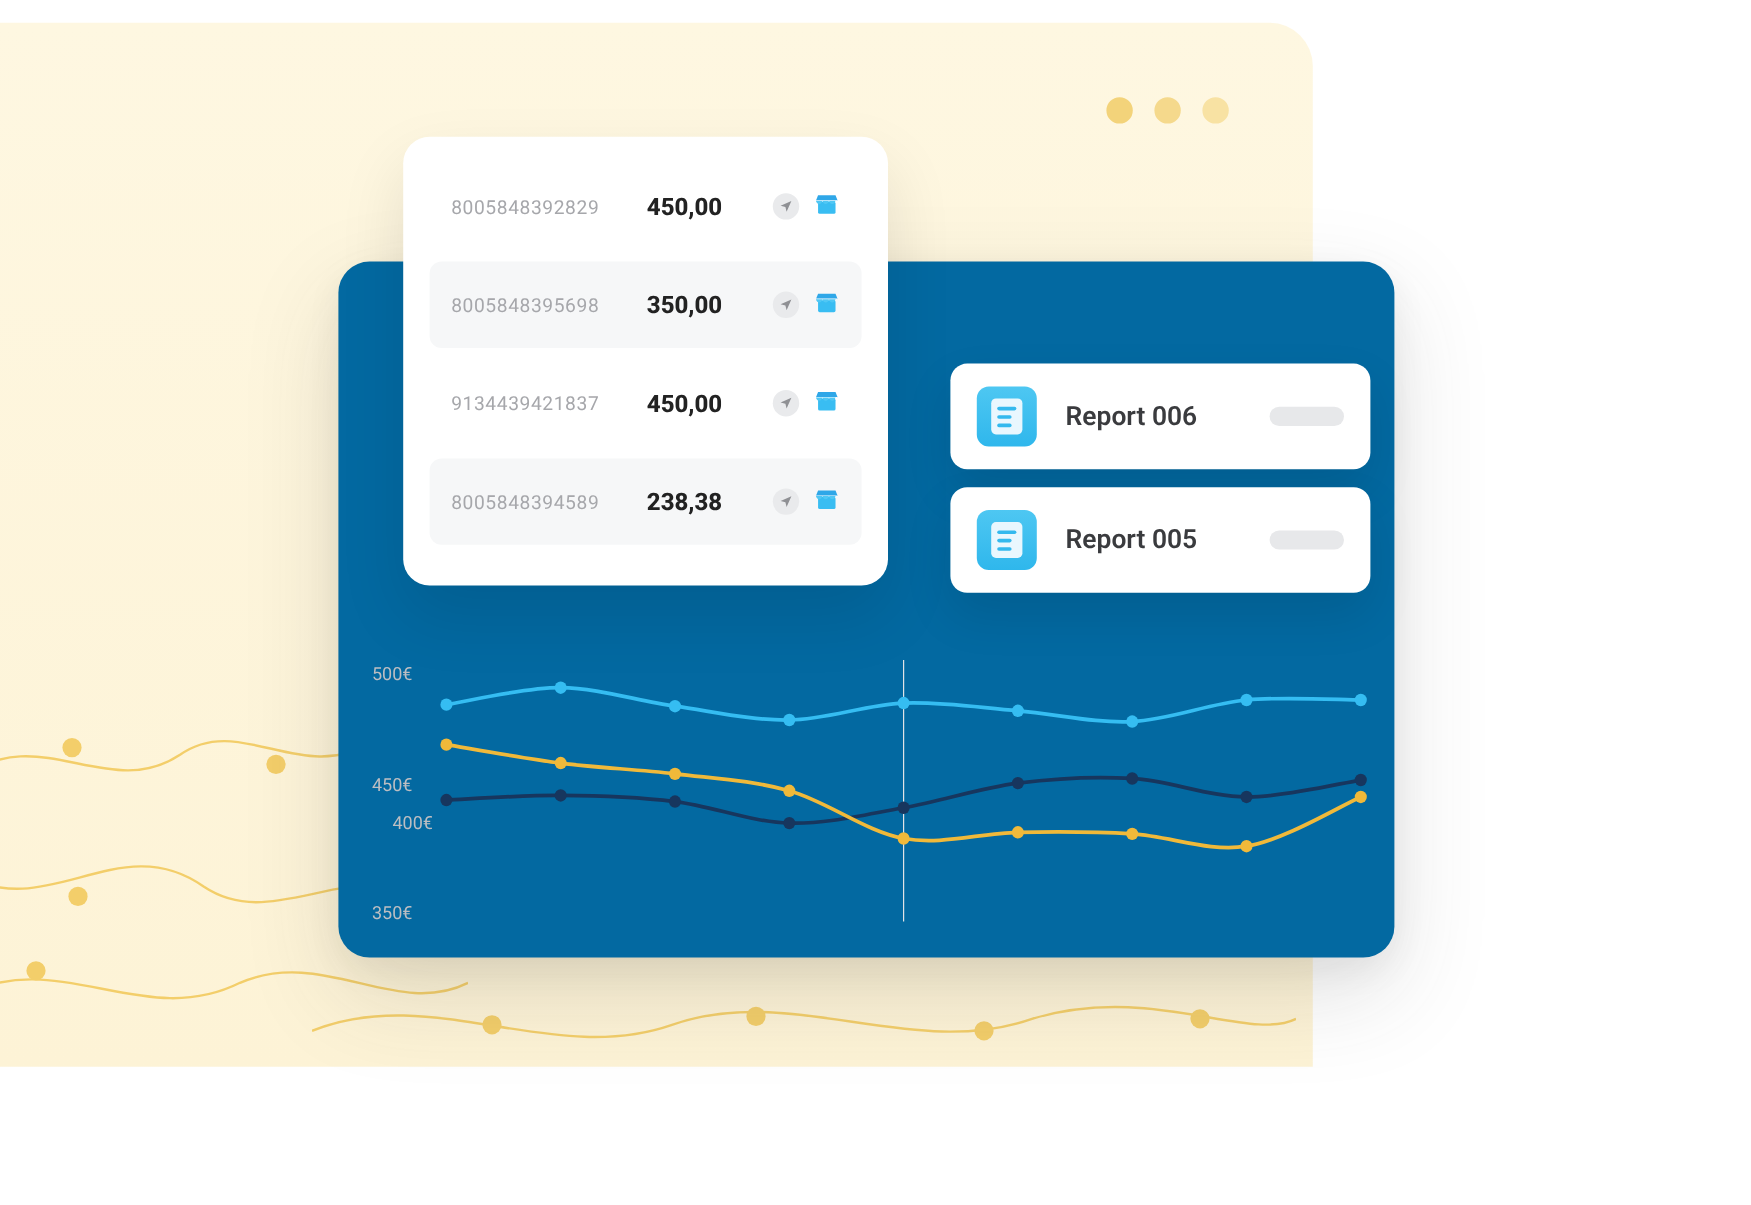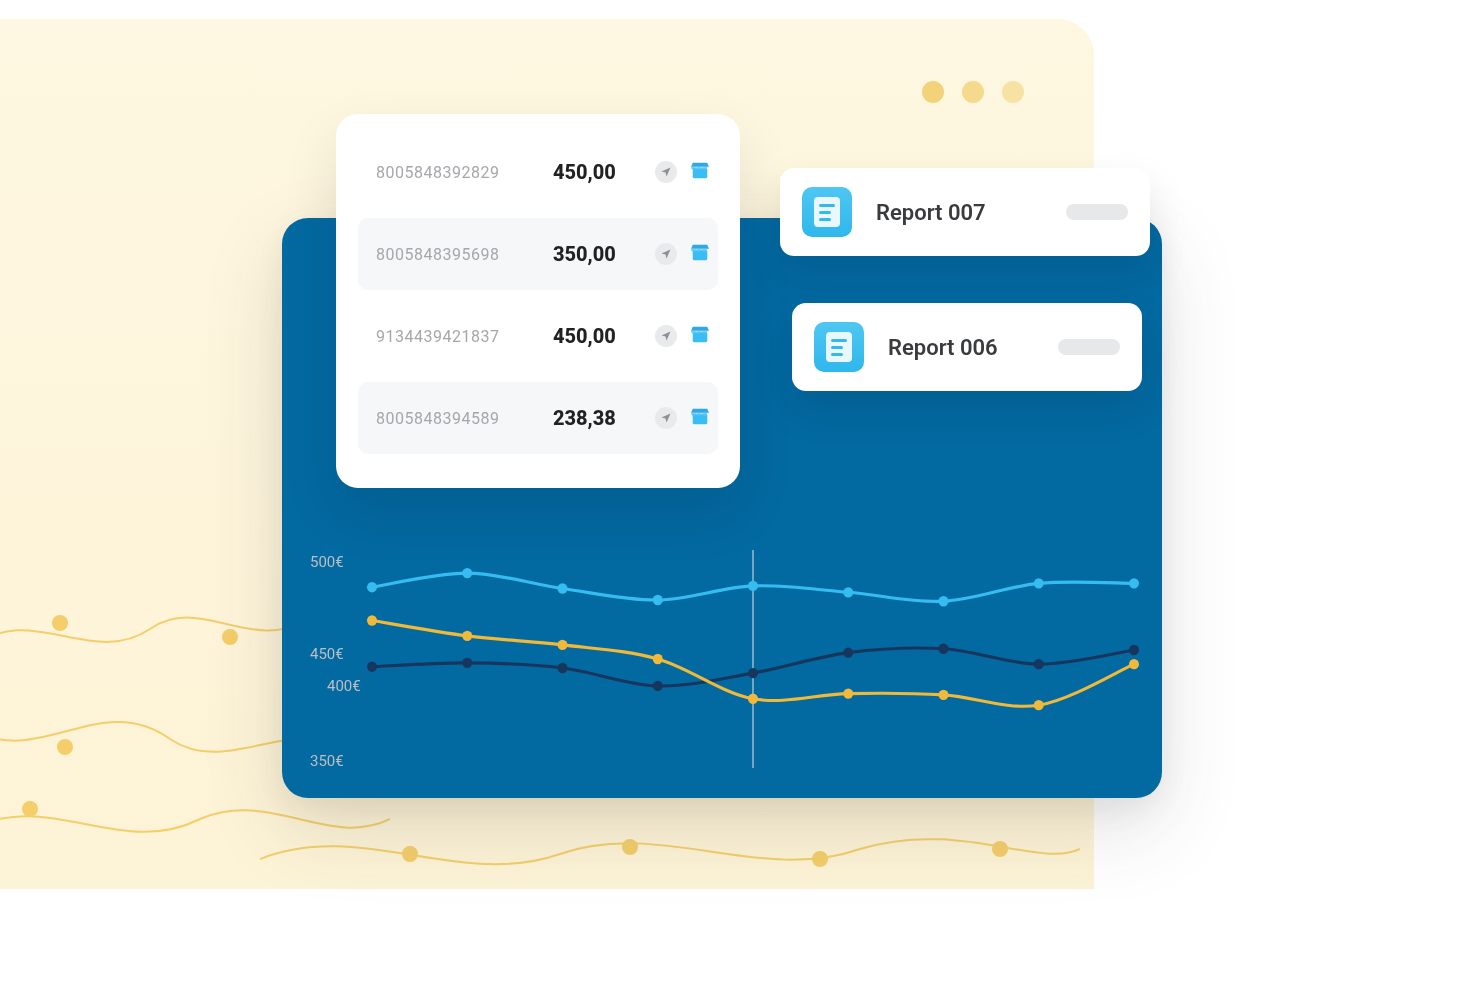--- a/index.html
+++ b/index.html
@@ -34,21 +34,21 @@
   .tx-card {
     position:absolute; left:336px; top:114px; width:404px; height:374px;
     background:#fff; border-radius:22px;
     box-shadow: 0 25px 55px rgba(0,0,0,.10);
     padding: 22px 22px;
     display:flex; flex-direction:column; gap:10px;
   }
   .tx-row {
     height:72px; border-radius:10px;
     display:flex; align-items:center; padding:0 18px;
-    gap:22px;
+    gap:8px;
   }
   .tx-row.shade { background:#F6F7F8; }
   .tx-id   { flex:0 0 155px; color:#A6A7AB; font-size:16px; letter-spacing:.5px; }
   .tx-amt  { flex:0 0 80px;  color:#222; font-weight:800; font-size:20px; }
   .tx-icons{ margin-left:auto; display:flex; gap:12px; align-items:center; }
   .ico-circle { width:22px; height:22px; border-radius:50%; background:#E9EAEC; display:flex; align-items:center; justify-content:center; }
   .ico-circle svg { width:12px; height:12px; }
 
   
   .report {
@@ -239,28 +239,28 @@
           <span><svg class="store-ico" viewBox="0 0 24 22">
               <path d="M2 8 L22 8 L20 3 L4 3 Z" fill="#2FA7E8"></path>
               <rect x="4" y="9" width="16" height="11" rx="1.5" fill="#39BDF2"></rect>
               <path d="M2 8 h20" stroke="#fff" stroke-width="1"></path>
               <path d="M2 8 q1 3 3 3 q2 0 3-3 q1 3 3 3 q2 0 3-3 q1 3 3 3 q2 0 3-3" fill="#50C7F4"></path>
             </svg></span>
         </span>
       </div>
     </div>
 
-  <div class="report" style="left:780px; top:168px; width:370px;">
-    <div class="ricon">
-        <div class="ricon-inner"></div>
-      </div>
-    <div class="rtitle">Report 007</div>
-    <div class="rpill"></div>
-  </div>
   <div class="report" style="left:792px; top:303px;">
     <div class="ricon">
         <div class="ricon-inner"></div>
       </div>
     <div class="rtitle">Report 006</div>
     <div class="rpill"></div>
   </div>
+  <div class="report" style="left:792px; top:406px;">
+    <div class="ricon">
+        <div class="ricon-inner"></div>
+      </div>
+    <div class="rtitle">Report 005</div>
+    <div class="rpill"></div>
+  </div>
 
 </div>
 
 </body></html>

